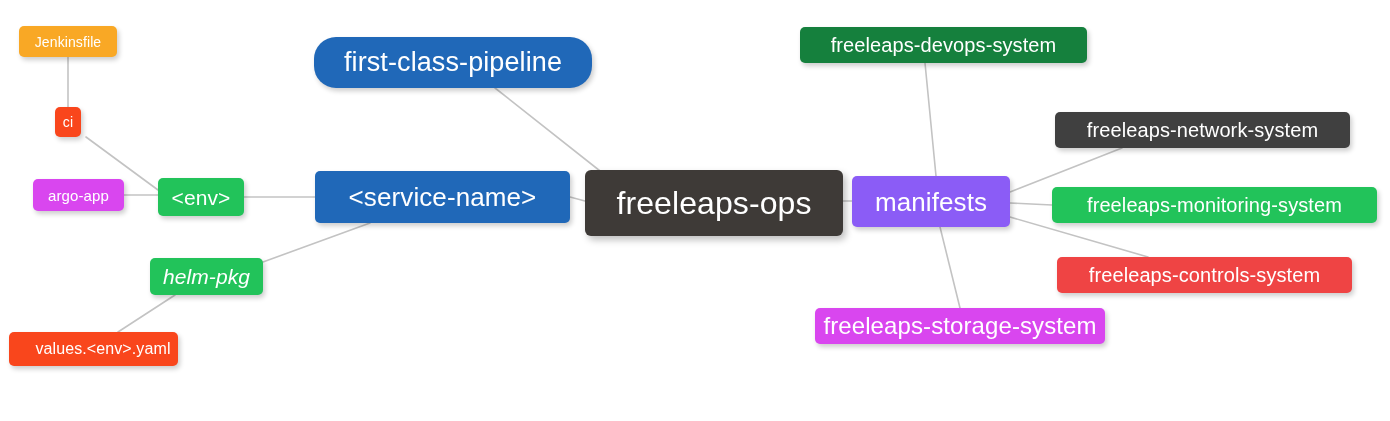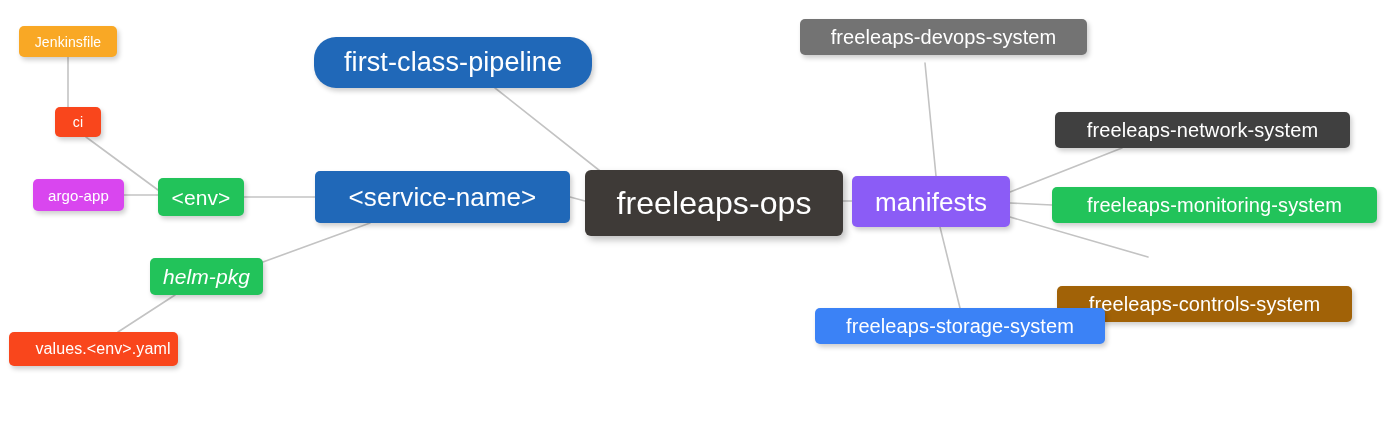--- a/index.html
+++ b/index.html
@@ -79,41 +79,41 @@
       </div>
       <div class="node" style="left: 314px; top: 37px; width: 278px; height: 51px; background: rgb(32, 104, 184); font-size: 27px; border-radius: 22px;">
         <span>first-class-pipeline</span>
       </div>
       <div class="node" style="left: 158px; top: 178px; width: 86px; height: 38px; background: rgb(34, 195, 90); font-size: 21px;">
         <span>&lt;env&gt;</span>
       </div>
       <div class="node" style="left: 150px; top: 258px; width: 113px; height: 37px; background: rgb(34, 195, 90); font-size: 21px; font-style: italic;">
         <span>helm-pkg</span>
       </div>
-      <div class="node" style="left: 55px; top: 107px; width: 46px; height: 30px; background: rgb(249, 70, 28); font-size: 14px;">
+      <div class="node" style="left: 55px; top: 107px; width: 26px; height: 30px; background: rgb(249, 70, 28); font-size: 14px;">
         <span>ci</span>
       </div>
       <div class="node" style="left: 19px; top: 26px; width: 98px; height: 31px; background: rgb(249, 168, 37); font-size: 14px;">
         <span>Jenkinsfile</span>
       </div>
       <div class="node" style="left: 33px; top: 179px; width: 91px; height: 32px; background: #d946ef; font-size: 15px; text-align: right;">
         <span>argo-app</span>
       </div>
       <div class="node" style="left: 9px; top: 332px; width: 169px; height: 34px; background: rgb(249, 70, 28); font-size: 16px; padding-left: 19px;">
         <span>values.&lt;env&gt;.yaml</span>
       </div>
-      <div class="node" style="left: 800px; top: 19px; width: 287px; height: 36px; background: #737373; font-size: 20px;">
+      <div class="node" style="left: 800px; top: 27px; width: 287px; height: 36px; background: #15803d; font-size: 20px;">
         <span>freeleaps-devops-system</span>
       </div>
       <div class="node" style="left: 1055px; top: 112px; width: 295px; height: 36px; background: #404040; font-size: 20px;">
         <span>freeleaps-network-system</span>
       </div>
       <div class="node" style="left: 1052px; top: 187px; width: 325px; height: 36px; background: rgb(34, 195, 90); font-size: 20px; text-align: right;">
         <span>freeleaps-monitoring-system</span>
       </div>
-      <div class="node" style="left: 1057px; top: 257px; width: 295px; height: 36px; background: #a16207; font-size: 20px; margin-top: 29px;">
+      <div class="node" style="left: 1057px; top: 257px; width: 295px; height: 36px; background: #ef4444; font-size: 20px;">
         <span>freeleaps-controls-system</span>
       </div>
-      <div class="node" style="left: 815px; top: 308px; width: 290px; height: 36px; background: #3b82f6; font-size: 20px;">
+      <div class="node" style="left: 815px; top: 308px; width: 290px; height: 36px; background: #d946ef; font-size: 24px;">
         <span>freeleaps-storage-system</span>
       </div>
     </div>
 </div>
 
 </body></html>

